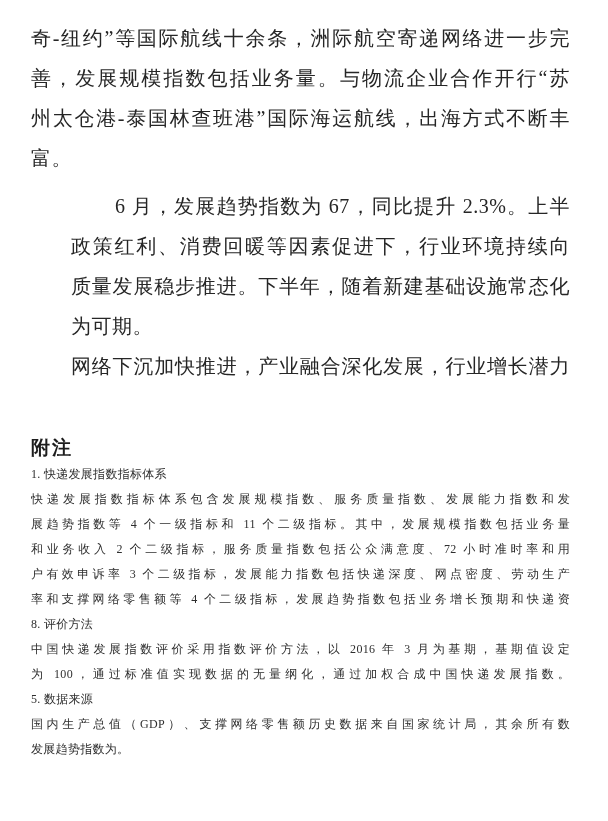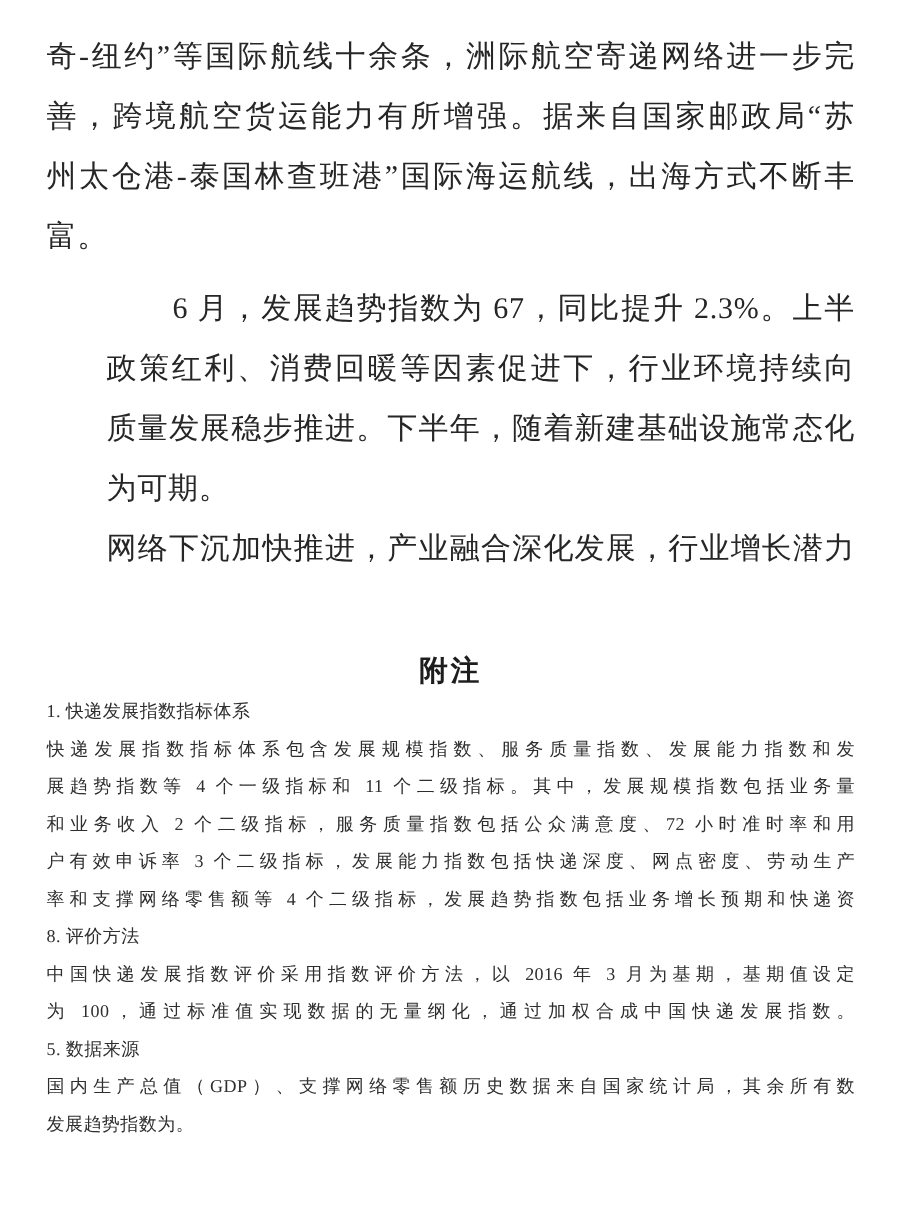--- a/index.html
+++ b/index.html
@@ -36,40 +36,39 @@
   .p2 { margin-top: 8px; margin-left: 40px; }
 
   
   .notes { margin-top: 48px; }
   .notes-heading {
     font-size: 19px;
     font-weight: bold;
     line-height: 28px;
     color: #1d1d1d;
     letter-spacing: 2px;
-    text-align: center;
   }
   .nline {
     font-size: 12px;
     line-height: 25px;
     height: 25px;
     color: #2e2e2e;
     letter-spacing: 0.3px;
     overflow: hidden;
   }
 </style>
 </head>
 <body>
 
 <div class="page">
   <div class="content">
 
     <div class="para">
       <div class="bline j">奇-纽约”等国际航线十余条，洲际航空寄递网络进一步完</div>
-      <div class="bline j">善，跨境航空货运能力有所增强。据来自国家邮政局“苏</div>
+      <div class="bline j">善，发展规模指数包括业务量。与物流企业合作开行“苏</div>
       <div class="bline j">州太仓港-泰国林查班港”国际海运航线，出海方式不断丰</div>
       <div class="bline">富。</div>
     </div>
 
     <div class="para p2">
       <div class="bline j indent">6 月，发展趋势指数为 67，同比提升 2.3%。上半年，在</div>
       <div class="bline j">政策红利、消费回暖等因素促进下，行业环境持续向好，高</div>
       <div class="bline j">质量发展稳步推进。下半年，随着新建基础设施常态化运营，</div>
       <div class="bline">为可期。</div>
       <div class="bline j">网络下沉加快推进，产业融合深化发展，行业增长潜力仍较</div>

